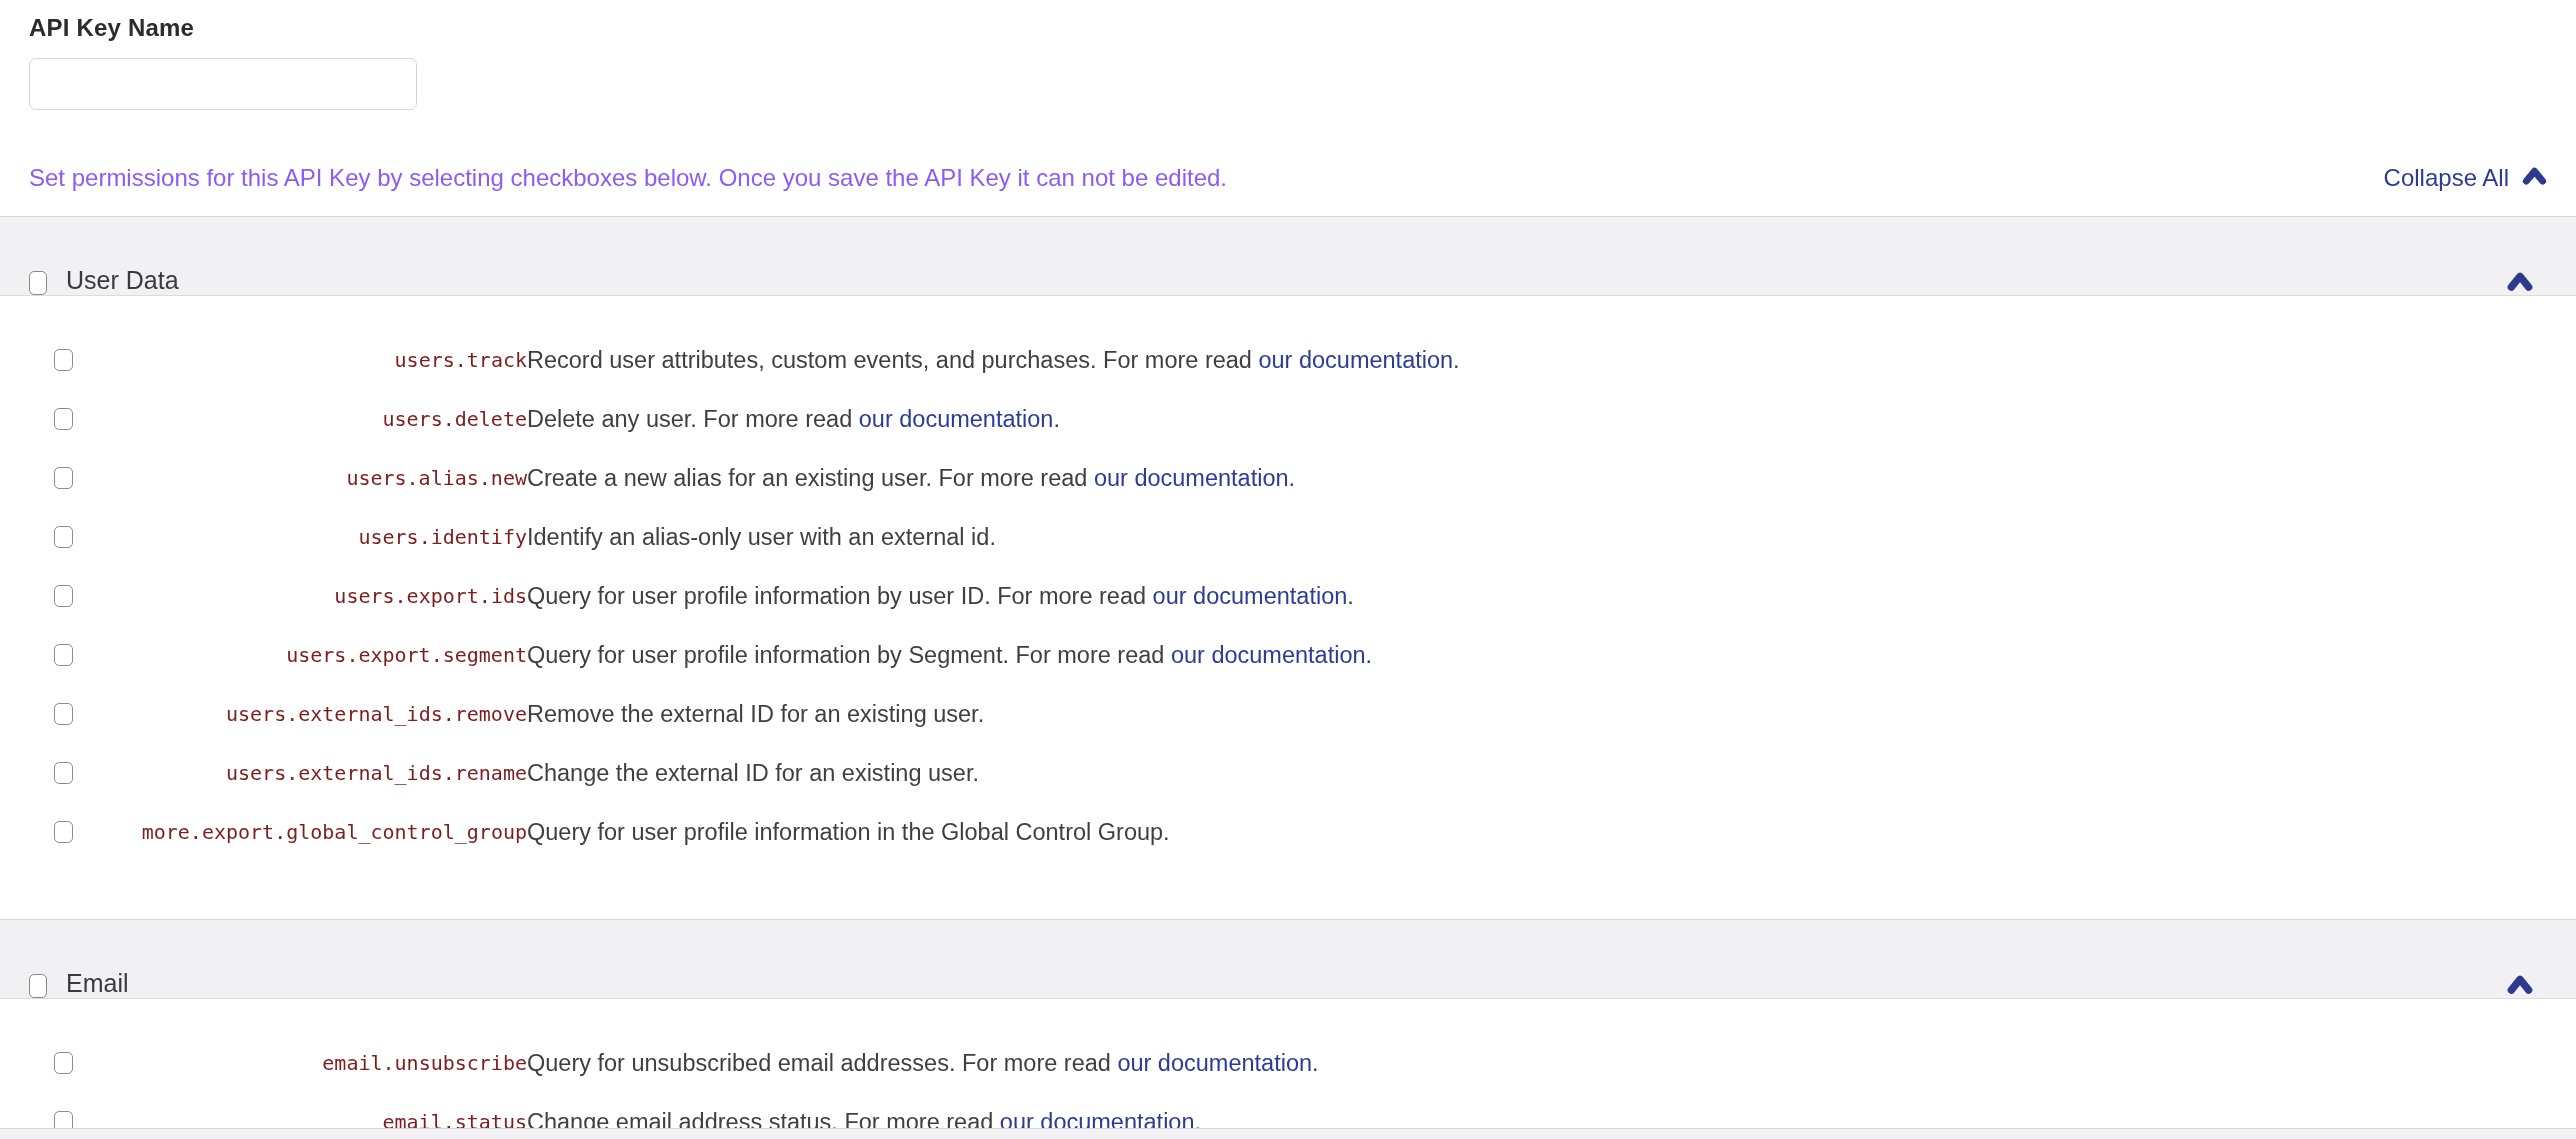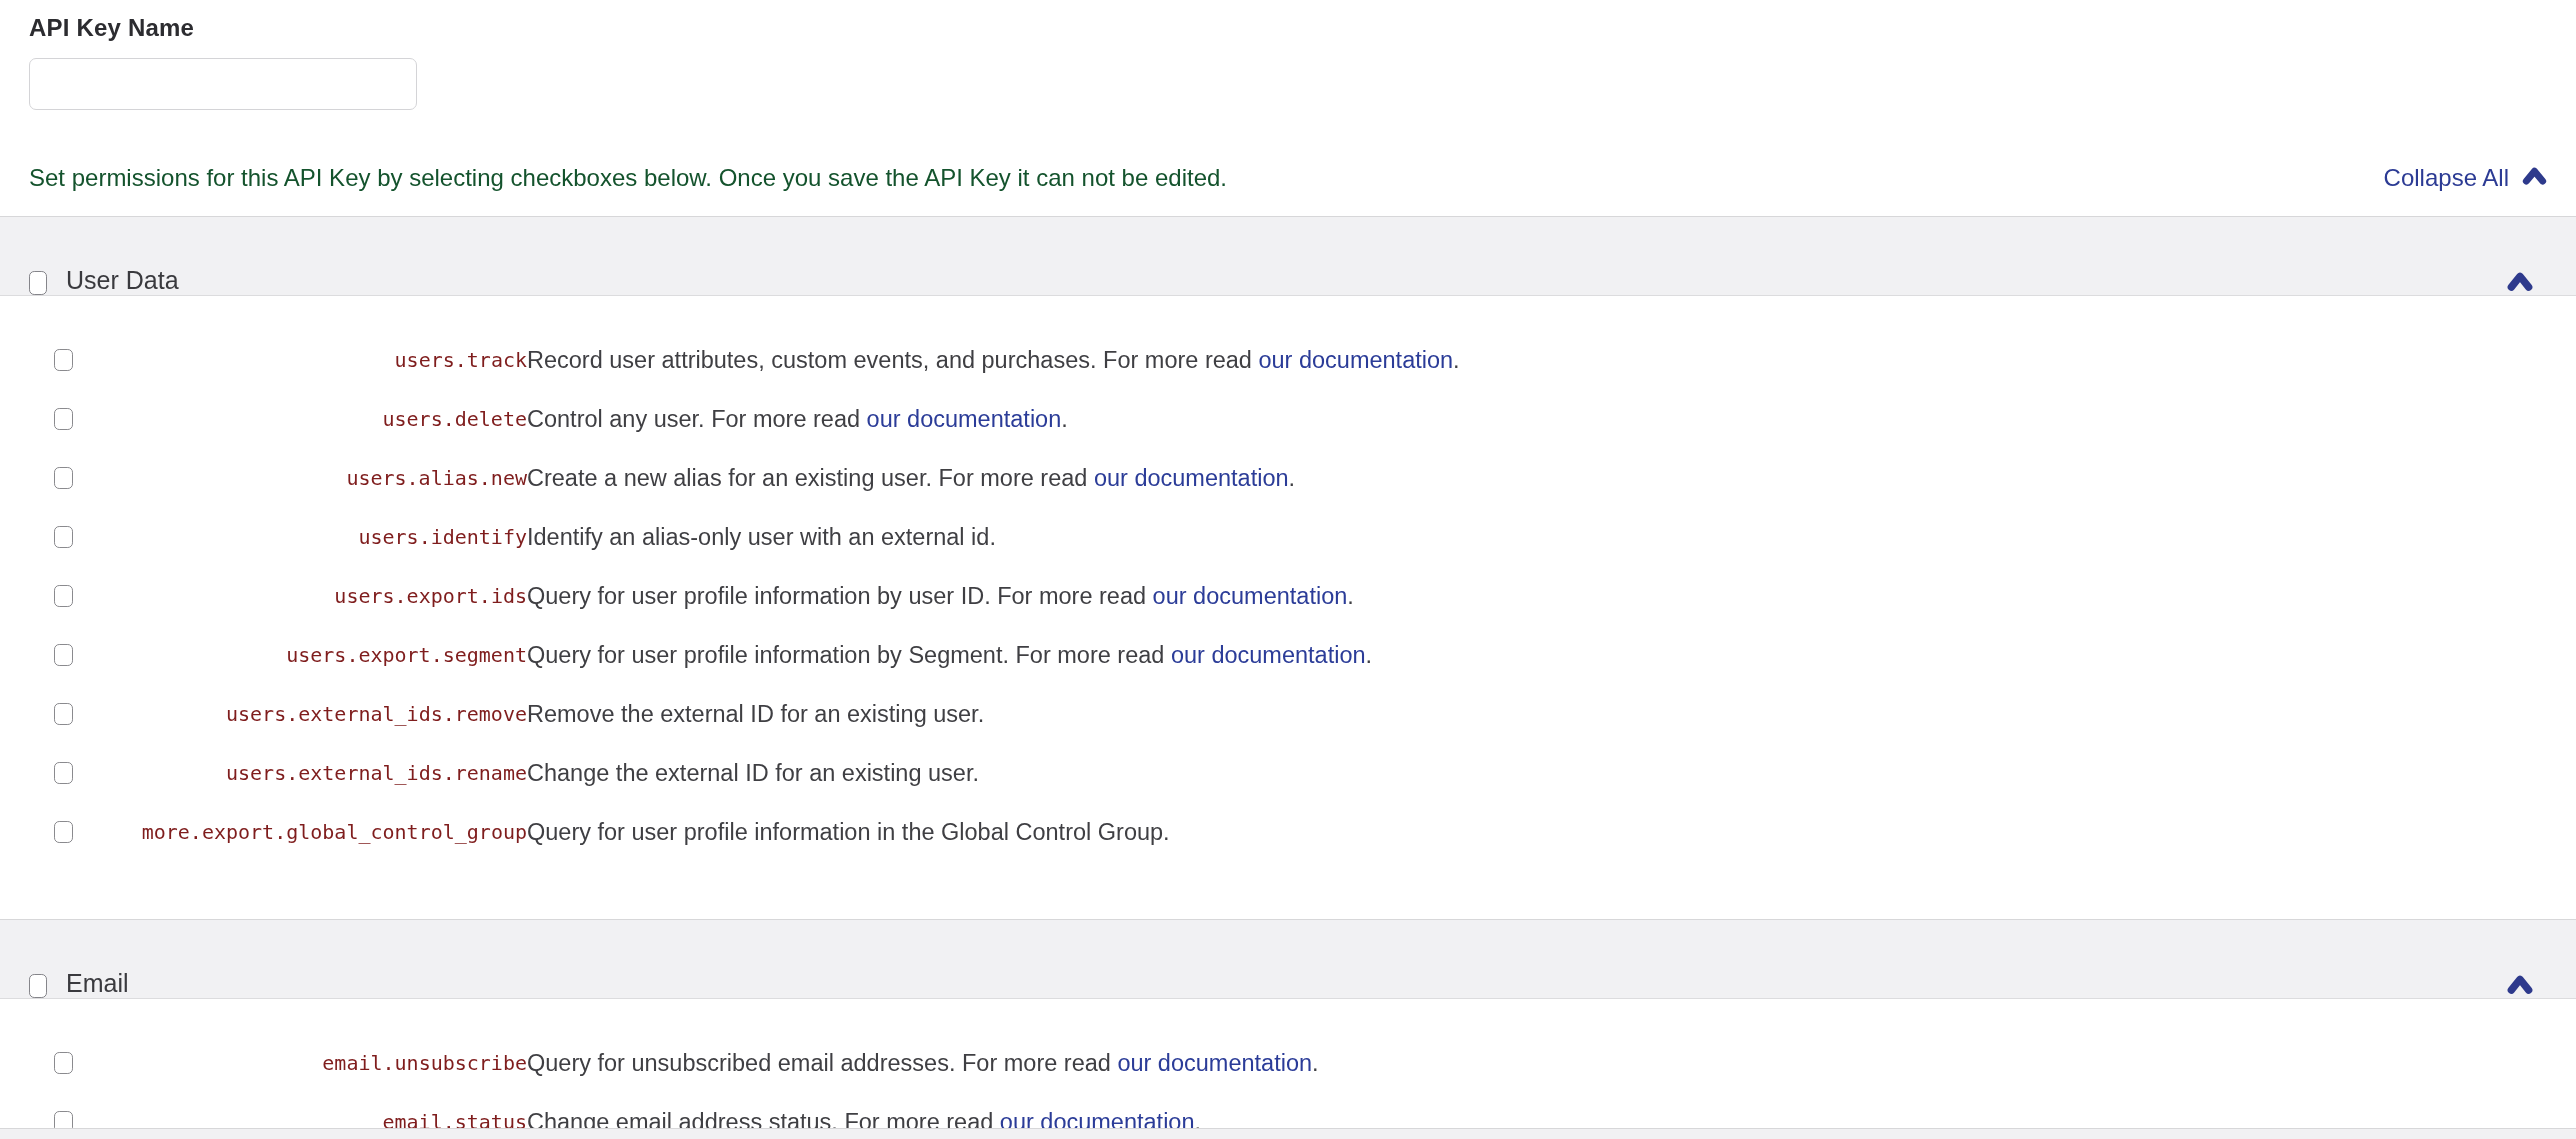--- a/index.html
+++ b/index.html
@@ -39,21 +39,21 @@
   }
 
   
   .instruction-row {
     margin-top: 49px;
     display: flex;
     justify-content: space-between;
     align-items: center;
     height: 38px;
   }
-  .instruction { font-size: 24px; color: #14532d; }
+  .instruction { font-size: 24px; color: #8b5cf6; }
   .collapse-all {
     display: flex;
     align-items: center;
     gap: 13px;
     color: #2c3b94;
     font-size: 24px;
     cursor: pointer;
     text-decoration: none;
   }
   .chev { display: block; color: #2e3a8c; }
@@ -179,21 +179,21 @@
     <div class="rows">
   <div class="row">
     <input type="checkbox" class="cb" style="">
     <div class="perm-name">users.track</div>
     <div class="perm-desc"><span class="perm-text">Record user attributes, custom events, and purchases. For more read </span><a class="perm-link">our documentation</a><span class="perm-after">.</span></div>
   </div>
 
   <div class="row">
     <input type="checkbox" class="cb" style="">
     <div class="perm-name">users.delete</div>
-    <div class="perm-desc"><span class="perm-text">Control any user. For more read </span><a class="perm-link">our documentation</a><span class="perm-after">.</span></div>
+    <div class="perm-desc"><span class="perm-text">Delete any user. For more read </span><a class="perm-link">our documentation</a><span class="perm-after">.</span></div>
   </div>
 
   <div class="row">
     <input type="checkbox" class="cb" style="">
     <div class="perm-name">users.alias.new</div>
     <div class="perm-desc"><span class="perm-text">Create a new alias for an existing user. For more read </span><a class="perm-link">our documentation</a><span class="perm-after">.</span></div>
   </div>
 
   <div class="row">
     <input type="checkbox" class="cb" style="">

